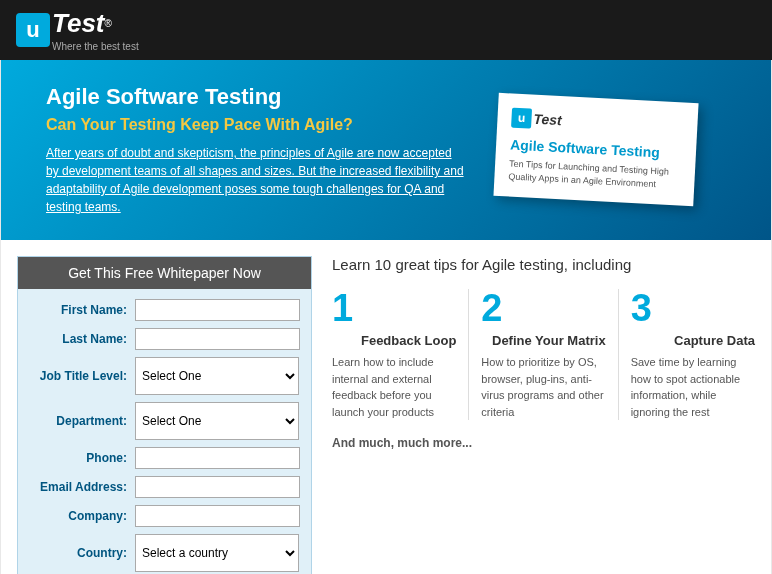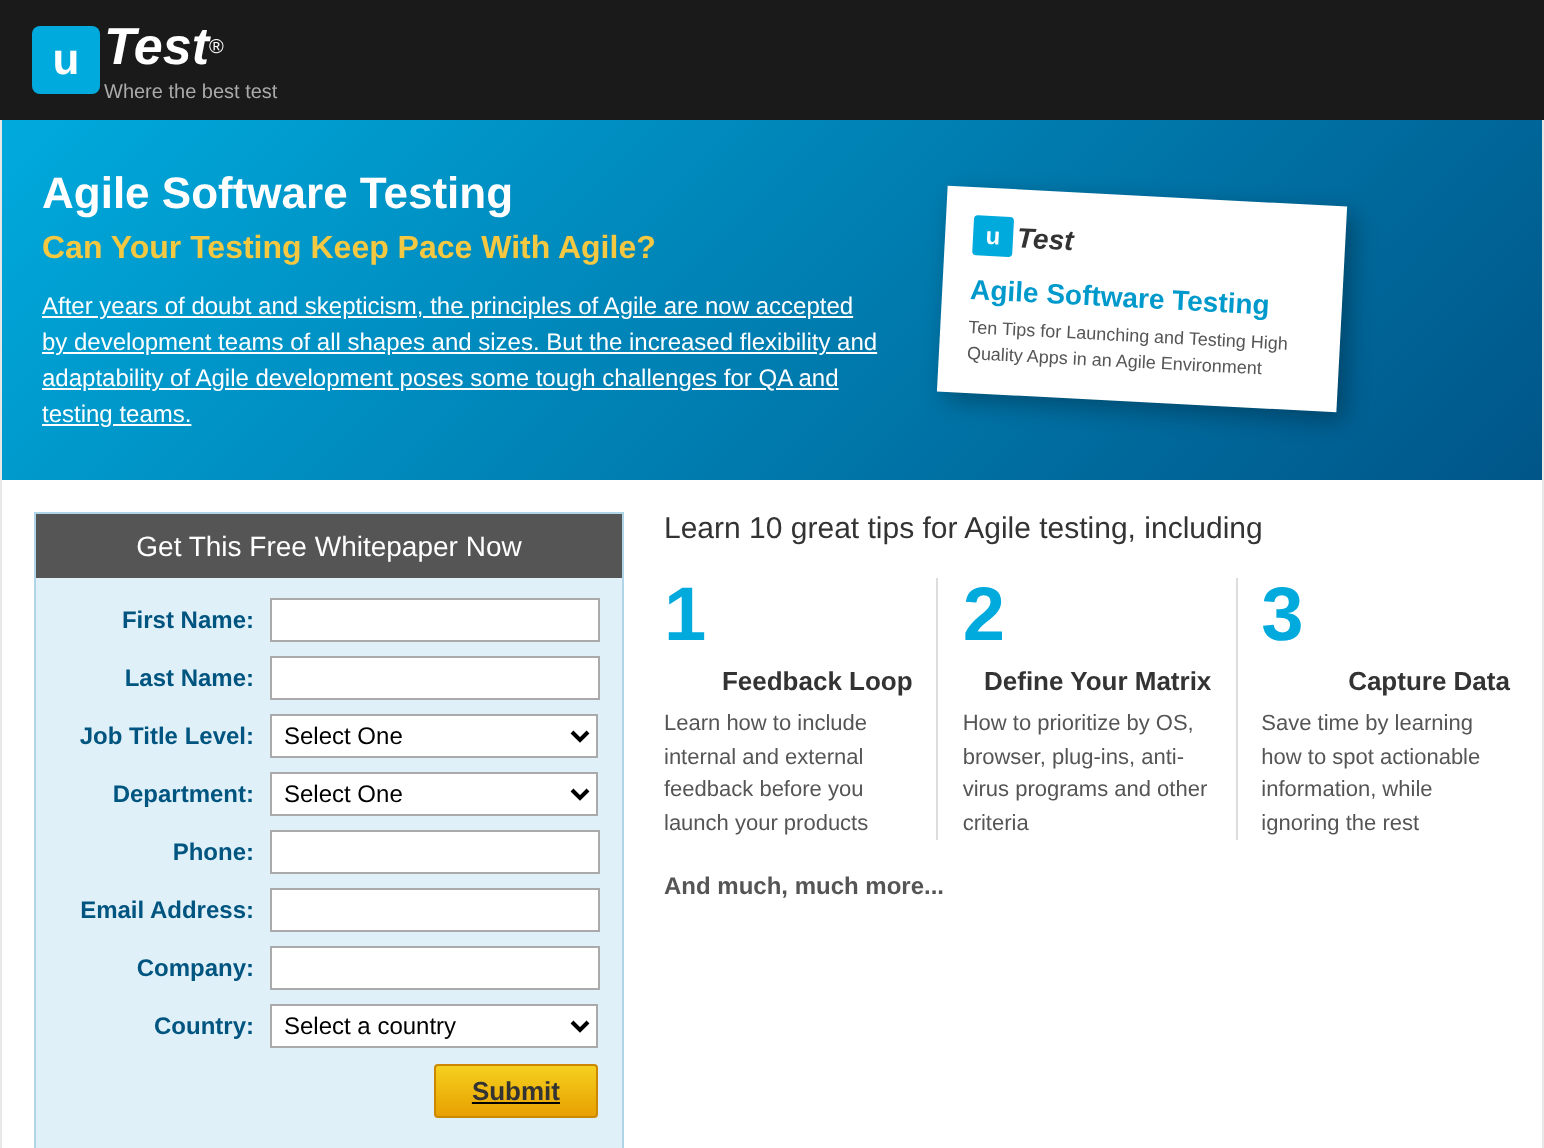--- a/index.html
+++ b/index.html
@@ -56,20 +56,21 @@
 
     
     .hero {
       background: linear-gradient(135deg, #00aadd 0%, #0077aa 60%, #005588 100%);
       padding: 24px 20px;
       display: flex;
       align-items: center;
       min-height: 170px;
       position: relative;
       overflow: hidden;
+      justify-content: center;
     }
     .hero-text {
       flex: 1;
       max-width: 420px;
     }
     .hero h1 {
       color: white;
       font-size: 22px;
       font-weight: bold;
       margin-bottom: 6px;
@@ -182,21 +183,21 @@
     .form-input {
       flex: 1;
       height: 22px;
       border: 1px solid #aaa;
       padding: 2px 4px;
       font-size: 12px;
       background: white;
     }
     .form-select {
       flex: 1;
-      height: 22px;
+      height: 38px;
       border: 1px solid #aaa;
       font-size: 12px;
       background: white;
       padding: 0 2px;
     }
     .submit-row {
       display: flex;
       justify-content: flex-end;
       margin-top: 8px;
       margin-bottom: 8px;

